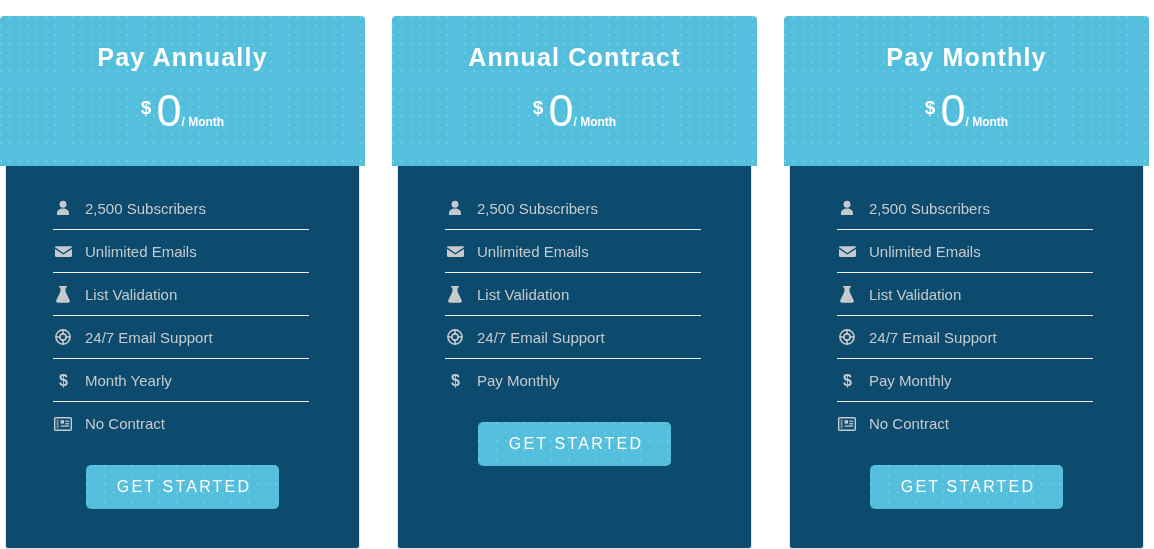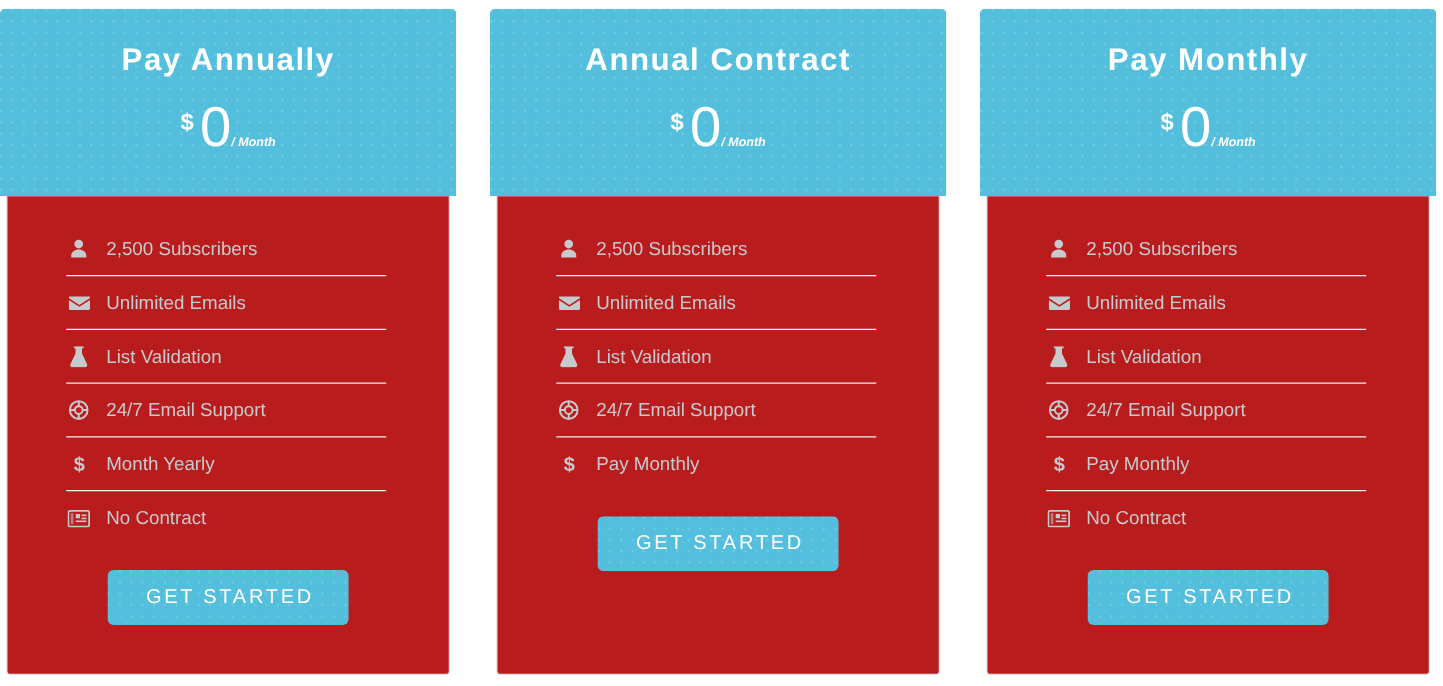--- a/index.html
+++ b/index.html
@@ -8,21 +8,21 @@
     width: 1154px; height: 549px;
     background: #ffffff;
     font-family: "Liberation Sans", sans-serif;
     overflow: hidden;
   }
   .pricing-table {
     display: flex;
     width: 1154px;
     height: 549px;
     padding-top: 7px;
-    align-items: flex-start;
+    align-items: flex-end;
   }
   .plan-card {
     position: relative;
     width: 365px;
     flex: 0 0 365px;
     margin-right: 27px;
     height: 533px;
   }
   .plan-card:last-child { margin-right: 0; }
 
@@ -62,31 +62,30 @@
     align-self: flex-start;
     margin-top: 10px;
     margin-right: 5px;
   }
   .price-amount {
     font-size: 45px;
     font-weight: normal;
     letter-spacing: 0;
   }
   .price-period {
-    font-size: 10px;
+    font-size: 12px;
     font-weight: bold;
-    font-style: italic;
   }
 
   
   .plan-body {
     width: 355px;
     margin: 0 auto;
     height: 383px;
-    background: #b91c1c;
+    background: #0c4a6e;
     border: 1px solid #e3e3e3;
     border-top: none;
     border-radius: 0 0 3px 3px;
     padding: 0 0 0 0;
   }
   .feature-list {
     list-style: none;
     margin: 0;
     padding: 21px 50px 0 47px;
   }

